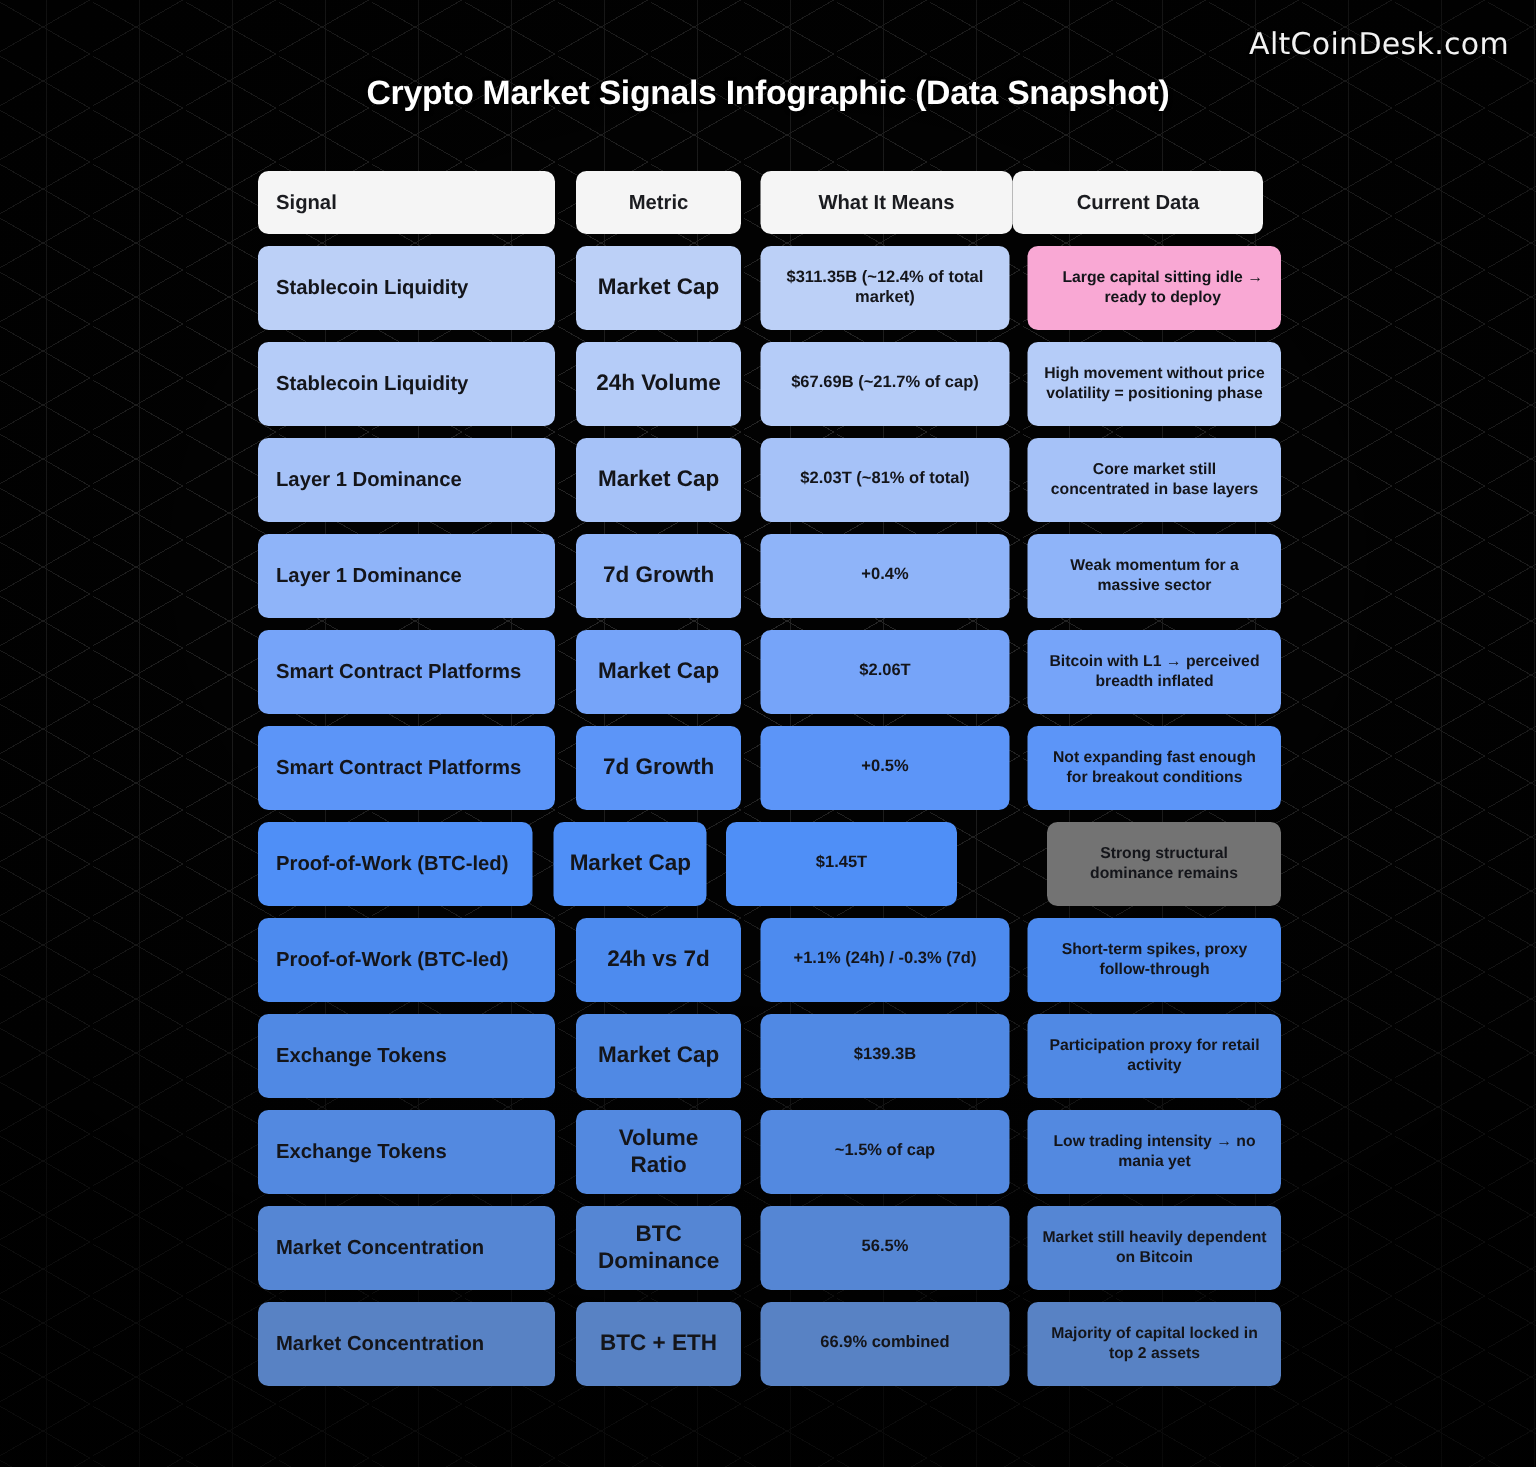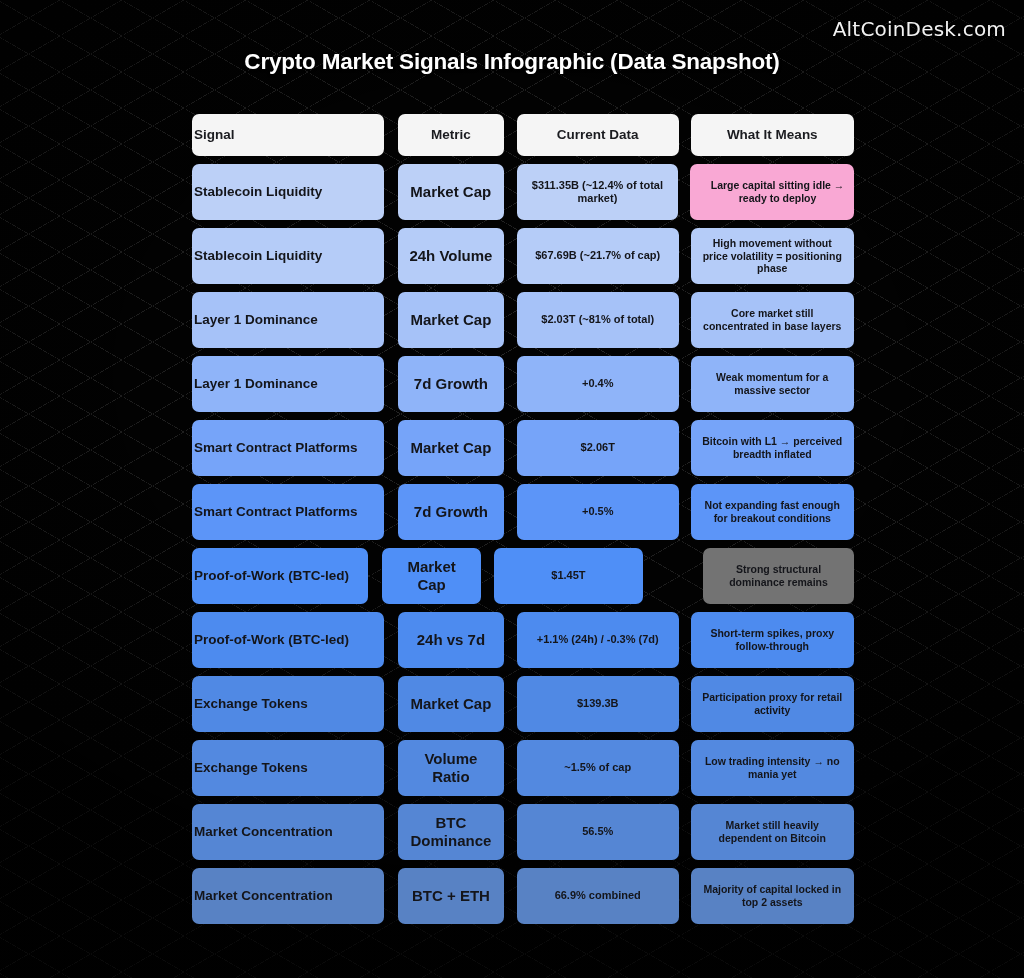--- a/index.html
+++ b/index.html
@@ -91,21 +91,21 @@
     align-items: center;
     justify-content: center;
     text-align: center;
     padding: 4px 9px;
     color: #14151a;
     line-height: 1.22;
     overflow: hidden;
   }
 
   
-  .c1 { width: 200px; margin-right: 14px; justify-content: flex-start; text-align: left; padding-left: 2px; margin-left: 20px; }
+  .c1 { width: 200px; margin-right: 14px; justify-content: flex-start; text-align: left; padding-left: 12px; }
   .c2 { width: 110px; margin-right: 13px; }
   .c3 { width: 168px; margin-right: 12px; }
   .c4 { width: 170px; }
 
   
   .row.header .cell {
     background: #f5f5f5;
     height: 42px;
     font-size: 13.5px;
     font-weight: bold;
@@ -129,22 +129,22 @@
 
   <div id="watermark">AltCoinDesk.com</div>
 
   <h1 id="title">Crypto Market Signals Infographic (Data Snapshot)</h1>
 
   <div id="table">
 
     <div class="row header">
       <div class="cell c1">Signal</div>
       <div class="cell c2">Metric</div>
+      <div class="cell c4">What It Means</div>
       <div class="cell c3">Current Data</div>
-      <div class="cell c4">What It Means</div>
     </div>
 
     <div id="body-rows">
         <div class="row body">
           <div class="cell c1" style="background: rgb(188, 208, 247);">Stablecoin Liquidity</div>
           <div class="cell c2" style="background: rgb(188, 208, 247);">Market Cap</div>
           <div class="cell c3" style="background: rgb(188, 208, 247);">$311.35B (~12.4% of total market)</div>
           <div class="cell c4" style="background: #f9a8d4; padding-left: 20px;">Large capital sitting idle → ready to deploy</div>
         </div>
         <div class="row body">

